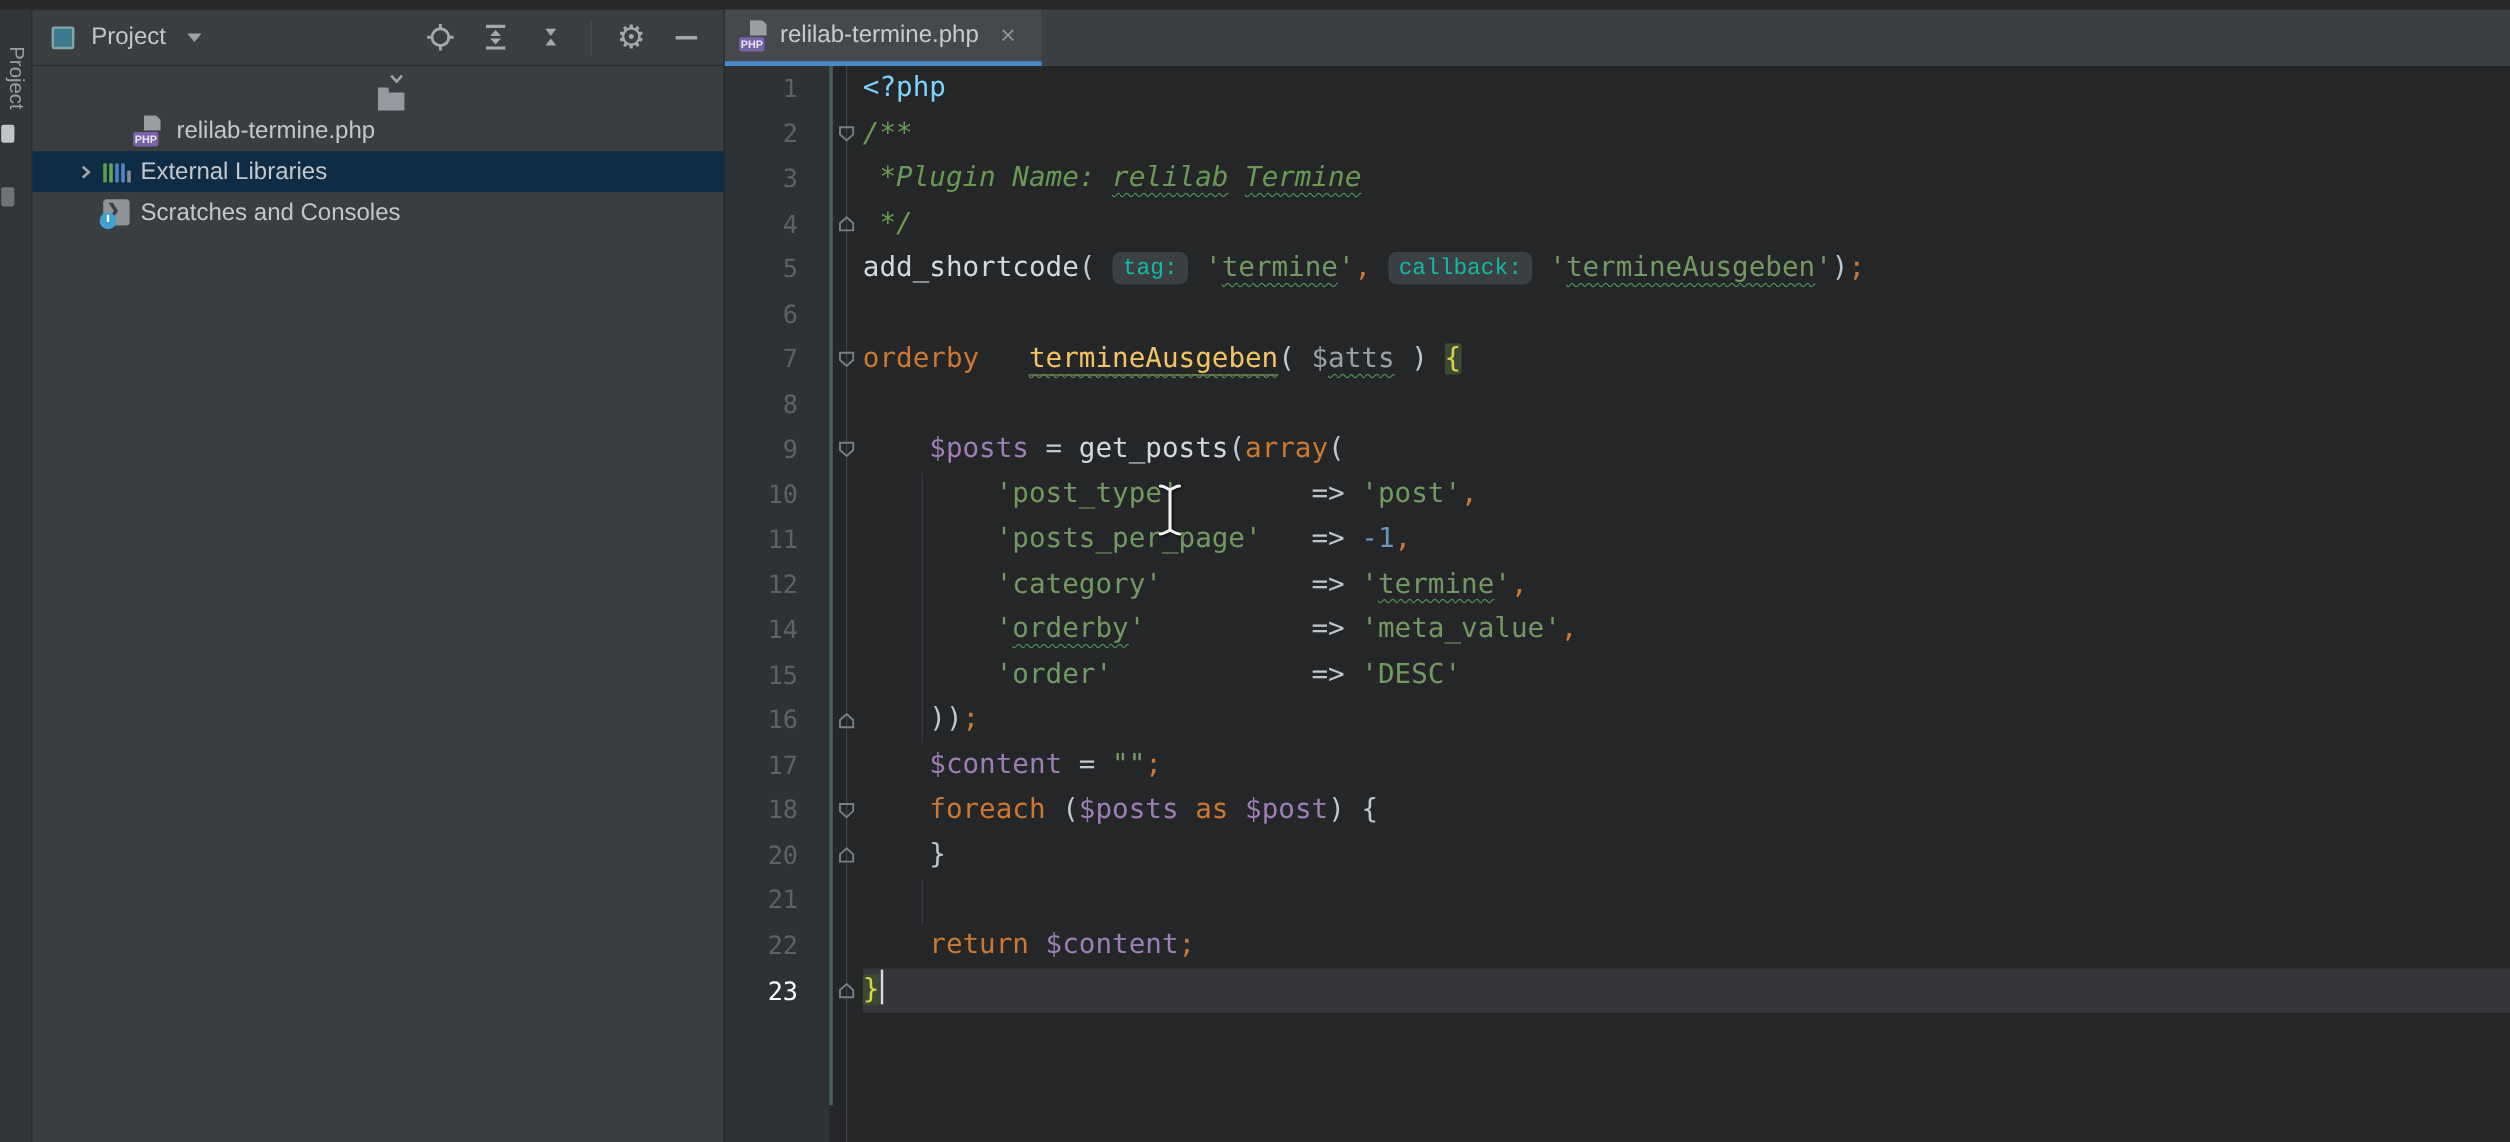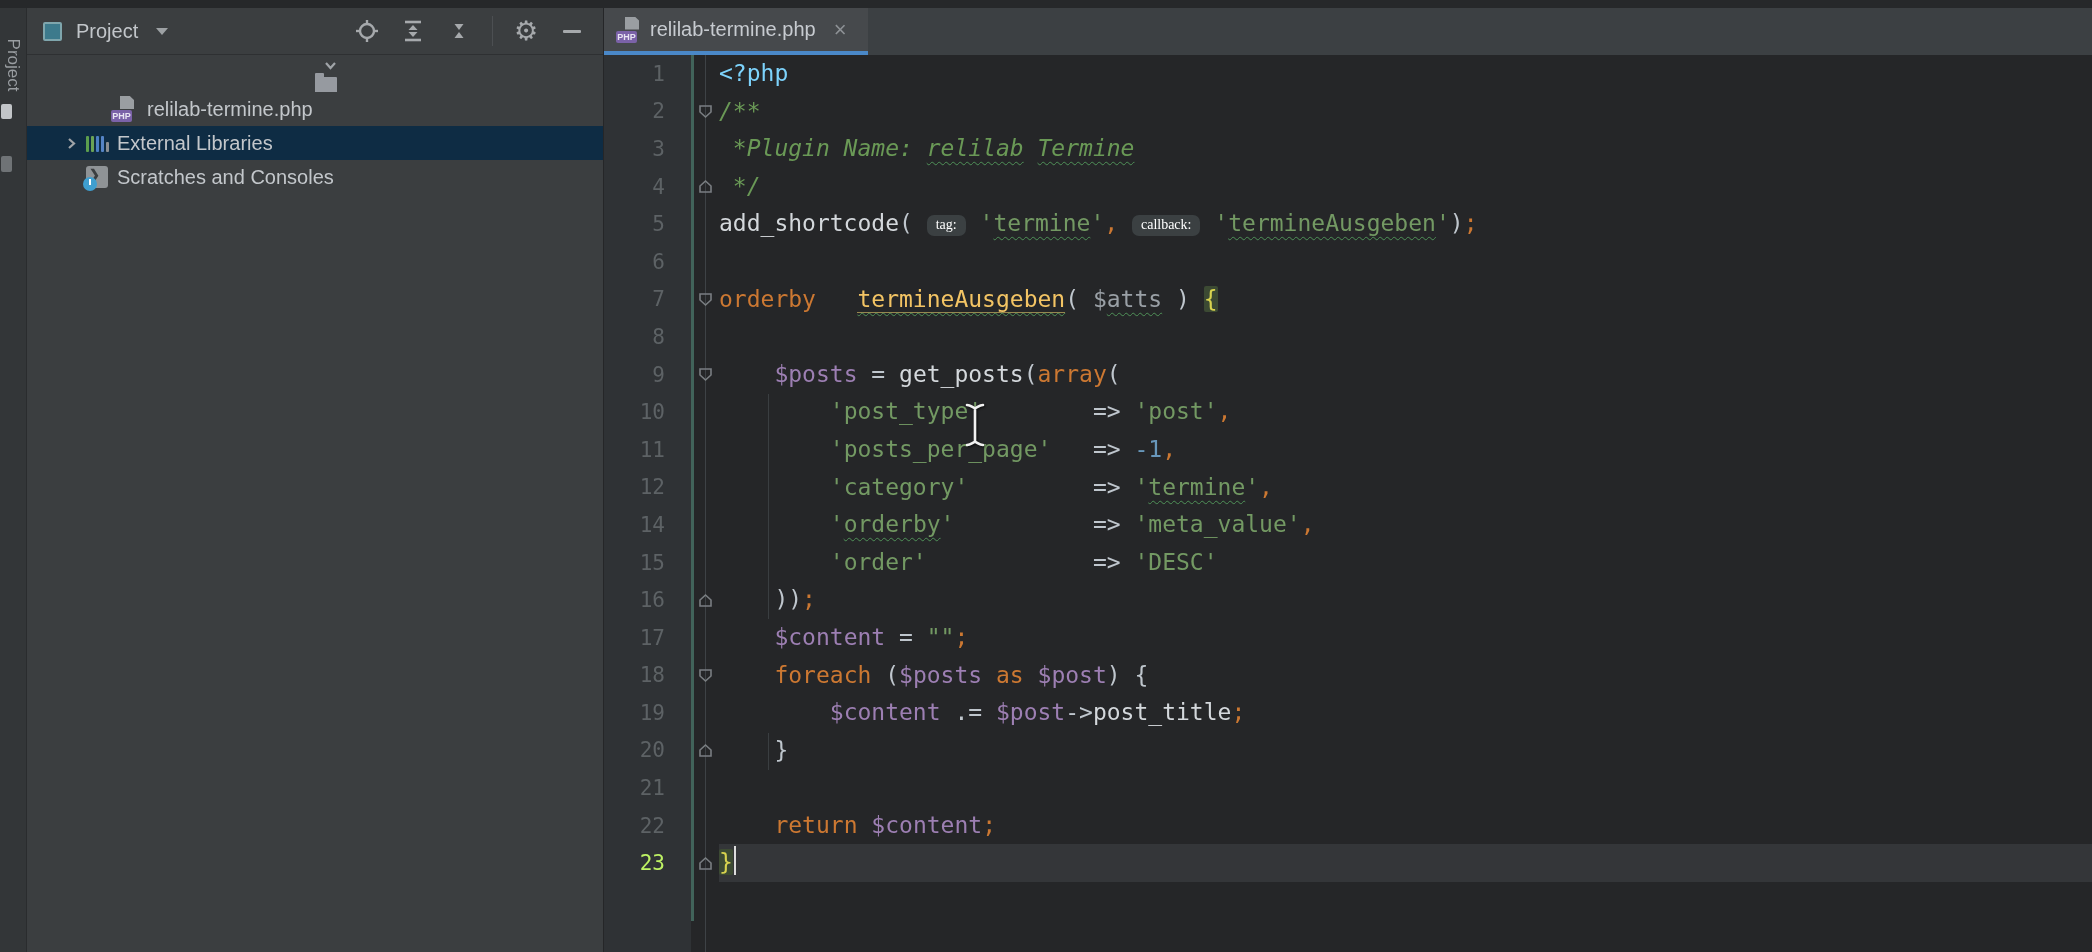--- a/index.html
+++ b/index.html
@@ -62,35 +62,35 @@
   
   #editor{position:absolute;left:604px;top:55px;right:0;bottom:0;background:#252628;}
   #gutter-bg{position:absolute;left:0;top:0;width:87px;height:100%;background:#2f3235;}
   #vcs-bar{position:absolute;left:87px;top:0;width:3px;height:866px;background:#41635a;}
   #fold-line{position:absolute;left:101px;top:0;width:1px;height:100%;background:#3e4246;}
   .iguide{position:absolute;width:1px;background:#3a3e41;}
   #lines{position:relative;}
   .crow{display:flex;height:37.6px;align-items:center;position:relative;}
   .ln{width:87px;flex:none;text-align:right;padding-right:26px;box-sizing:border-box;
       font-family:"DejaVu Sans Mono",monospace;font-size:21px;color:#5d6265;}
-  .crow.cur .ln{color:#bef264;}
+  .crow.cur .ln{color:#ffffff;}
   .fm{width:28px;flex:none;display:flex;align-items:center;justify-content:center;}
   pre.cl{flex:1;margin:0;font-family:"DejaVu Sans Mono",monospace;font-size:23px;line-height:37.6px;
          white-space:pre;font-variant-ligatures:none;color:#bfc6cd;}
   .crow.cur pre.cl{background:#343639;}
   
   .php{color:#7dd3fc;} .k{color:#cc7832;} .v{color:#9d7fb3;} .s{color:#739963;}
   .c{color:#6a9956;font-style:italic;} .num{color:#6897bb;} .p{color:#bfc6cd;}
   .fnc{color:#d4d8dc;margin-top:24px;}
   .fd{color:#f3c464;border-bottom:1px solid #97864f;}
   .prm{color:#9aa0a6;}
   .sq{text-decoration:underline wavy #4f9158 1px;text-underline-offset:5px;text-decoration-skip-ink:none;}
   .mt{color:#d8d34f;background:#3c4a33;border-radius:2px;}
-  .hint{display:inline-block;font-family:Liberation Serif, serif;font-size:14px;background:#3b4042;
-        color:#ffffff;border-radius:7px;padding:2px 9px;vertical-align:2px;line-height:1.2;}
+  .hint{display:inline-block;font-family:Liberation Mono, monospace;font-size:19px;background:#3b4042;
+        color:#14b8a6;border-radius:7px;padding:2px 9px;vertical-align:2px;line-height:1.2;}
   .caret{display:inline-block;width:2px;height:29px;background:#dcdcdc;vertical-align:-5px;margin-left:1px;}
   
   #mouse{position:absolute;left:962px;top:402px;pointer-events:none;filter:drop-shadow(1px 1px 1px rgba(0,0,0,.7));}
   svg.icon{display:block;}
 </style>
 </head>
 <body>
 
 <div id="root">
   <div id="top-strip"></div>
@@ -313,25 +313,20 @@
         <div class="crow">
           <div class="ln">18</div>
           <div class="fm">
             <svg class="icon" width="15" height="15" viewBox="0 0 15 15">
      <path d="M2,2 h11 v6 l-5.5,5 l-5.5,-5 z" fill="none" stroke="#7a7e82" stroke-width="1.6"></path>
             </svg>
           </div>
           <pre class="cl"><span class="p">    </span><span class="k">foreach</span><span class="p"> (</span><span class="v">$posts</span><span class="p"> </span><span class="k">as</span><span class="p"> </span><span class="v">$post</span><span class="p">) {</span></pre>
         </div>
         <div class="crow">
-          <div class="ln">19</div>
-          <div class="fm"></div>
-          <pre class="cl"><span class="p">        </span><span class="v">$content</span><span class="p"> .= </span><span class="v">$post</span><span class="p">-&gt;</span><span class="fnc">post_title</span><span class="k">;</span></pre>
-        </div>
-        <div class="crow">
           <div class="ln">20</div>
           <div class="fm">
             <svg class="icon" width="15" height="15" viewBox="0 0 15 15">
      <path d="M2,13 h11 v-6 l-5.5,-5 l-5.5,5 z" fill="none" stroke="#7a7e82" stroke-width="1.6"></path>
             </svg>
           </div>
           <pre class="cl"><span class="p">    }</span></pre>
         </div>
         <div class="crow">
           <div class="ln">21</div>

